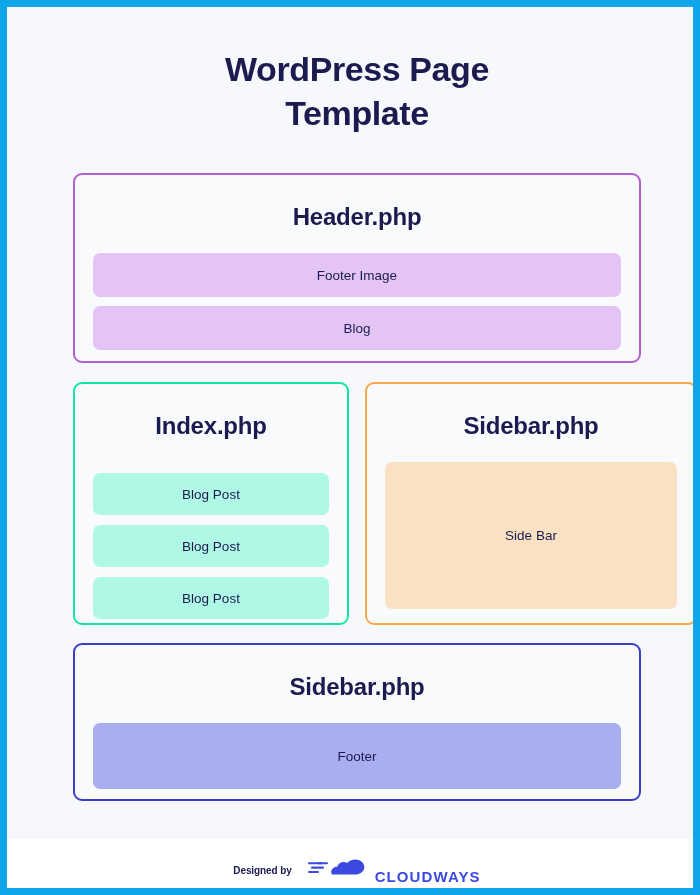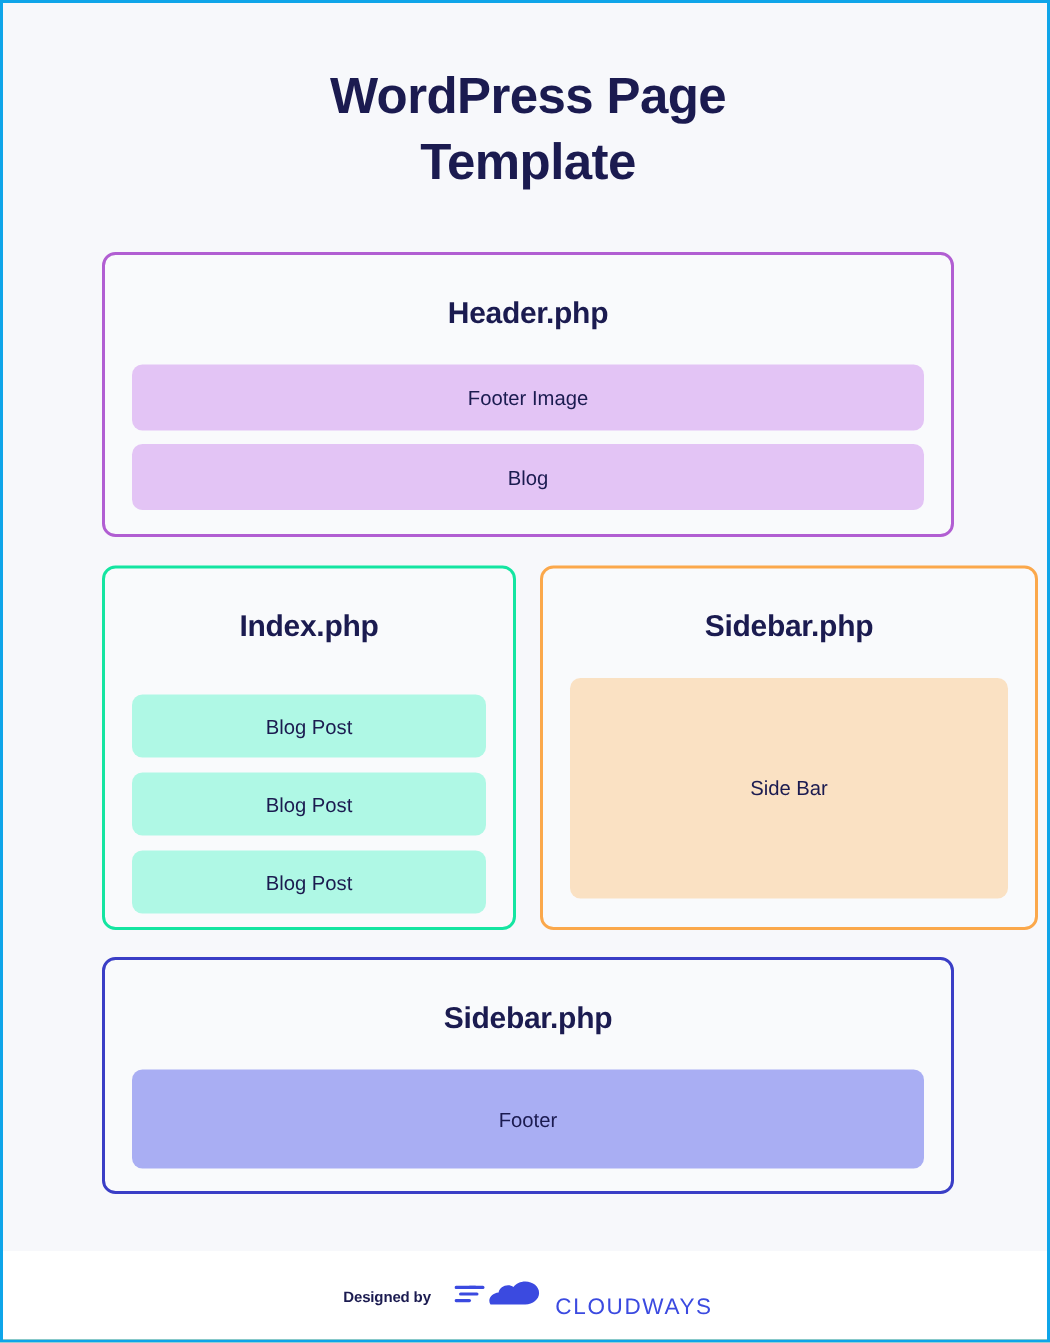--- a/index.html
+++ b/index.html
@@ -9,22 +9,22 @@
     width: 700px;
     height: 895px;
     background: #ffffff;
     font-family: "Liberation Sans", "DejaVu Sans", sans-serif;
   }
 
   .page {
     position: relative;
     width: 700px;
     height: 895px;
-    background: #15803d;
-    border: 2px solid #0ea5e9;
+    background: #d946ef;
+    border: 7px solid #0ea5e9;
     overflow: hidden;
   }
 
   
   .canvas {
     position: absolute;
     left: 0; top: 0;
     width: 700px;
     height: 832px;
     background: #f7f8fb;
@@ -48,21 +48,21 @@
   .section {
     position: absolute;
     background: #f9fafc;
     border-radius: 9px;
     border-style: solid;
     border-width: 2px;
   }
 
   .section-title {
     text-align: center;
-    font-size: 20px;
+    font-size: 24px;
     font-weight: bold;
     color: #1b1b50;
     letter-spacing: -0.2px;
   }
 
   .block {
     border-radius: 7px;
     display: flex;
     align-items: center;
     justify-content: center;
@@ -134,21 +134,21 @@
     color: #1b1b50;
     letter-spacing: -0.1px;
   }
   .brand-logo {
     display: flex;
     align-items: center;
     gap: 7px;
   }
   .brand-wordmark {
     font-size: 15px;
-    font-weight: normal;
+    font-weight: bold;
     letter-spacing: 1.1px;
     color: #3b4ae0;
     margin-top: 12px;
   }
 </style>
 </head>
 <body>
 
 <div class="page">
 

